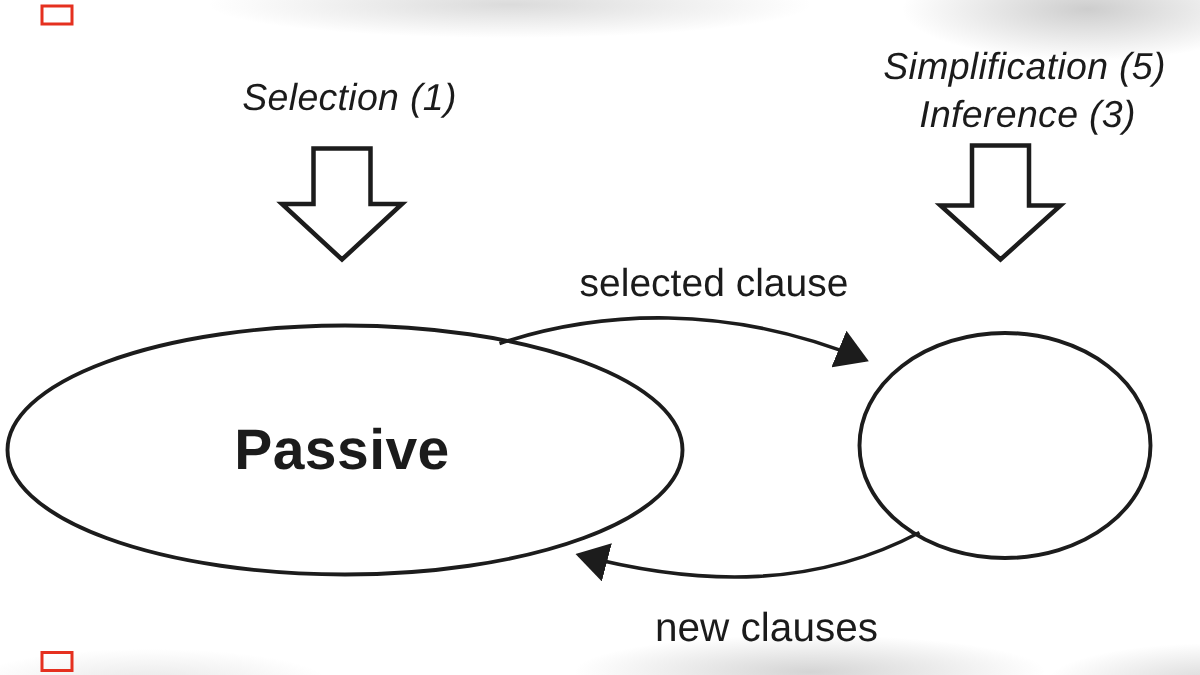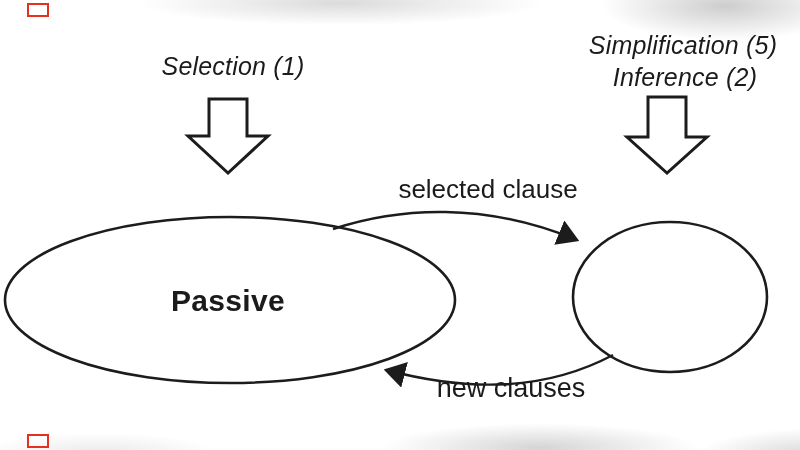--- a/index.html
+++ b/index.html
@@ -19,21 +19,21 @@
   .v-bottomright{left:660px;top:420px;width:300px;height:70px;
     background:radial-gradient(closest-side,rgba(90,90,90,0.24),rgba(90,90,90,0) 75%);}
   .v-bottomleft{left:-60px;top:425px;width:320px;height:60px;
     background:radial-gradient(closest-side,rgba(90,90,90,0.14),rgba(90,90,90,0) 75%);}
 
   svg{position:absolute;left:0;top:0;}
 
   .lbl{position:absolute;transform:translate(-50%,-50%);white-space:nowrap;}
   .italicLbl{font-style:italic;font-size:25px;letter-spacing:0.2px;}
   .edgeLbl{font-size:27px;}
-  .nodeLbl{font-weight:bold;font-size:30px;letter-spacing:0.3px;}
+  .nodeLbl{font-weight:bold;font-size:38px;letter-spacing:0.3px;}
 
   .redmark{position:absolute;width:18px;height:10px;border:2px solid #e5301f;background:transparent;}
   .redmark.top{left:27px;top:3px;}
   .redmark.bottom{left:27px;top:434px;}
 </style>
 </head>
 <body>
 
 <div id="stage">
 
@@ -63,21 +63,21 @@
 
     <polygon points="209,99 247,99 247,136 268,136 228,173 188,136 209,136" fill="#ffffff" stroke="#1c1c1c" stroke-width="3" stroke-linejoin="miter"></polygon>
 
     <polygon points="648,97 686,97 686,137 707,137 667,173 627,137 648,137" fill="#ffffff" stroke="#1c1c1c" stroke-width="3" stroke-linejoin="miter"></polygon>
   </svg>
 
   <div class="lbl italicLbl" style="left:233px;top:66px;">Selection (1)</div>
 
   <div class="lbl italicLbl" style="left:683px;top:45px;">Simplification (5)</div>
 
-  <div class="lbl italicLbl" style="left:685px;top:77px;">Inference (2)</div>
+  <div class="lbl italicLbl" style="left:685px;top:77px;">Inference (3)</div>
 
-  <div class="lbl edgeLbl" style="left:476px;top:189px;font-size:26px;margin-left:12px;">selected clause</div>
+  <div class="lbl edgeLbl" style="left:476px;top:189px;font-size:26px;">selected clause</div>
 
-  <div class="lbl edgeLbl" style="left:511px;top:388px;">new clauses</div>
+  <div class="lbl edgeLbl" style="left:511px;top:419px;">new clauses</div>
 
   <div class="lbl nodeLbl" style="left:228px;top:301px;">Passive</div>
 
 </div>
 
 </body></html>

